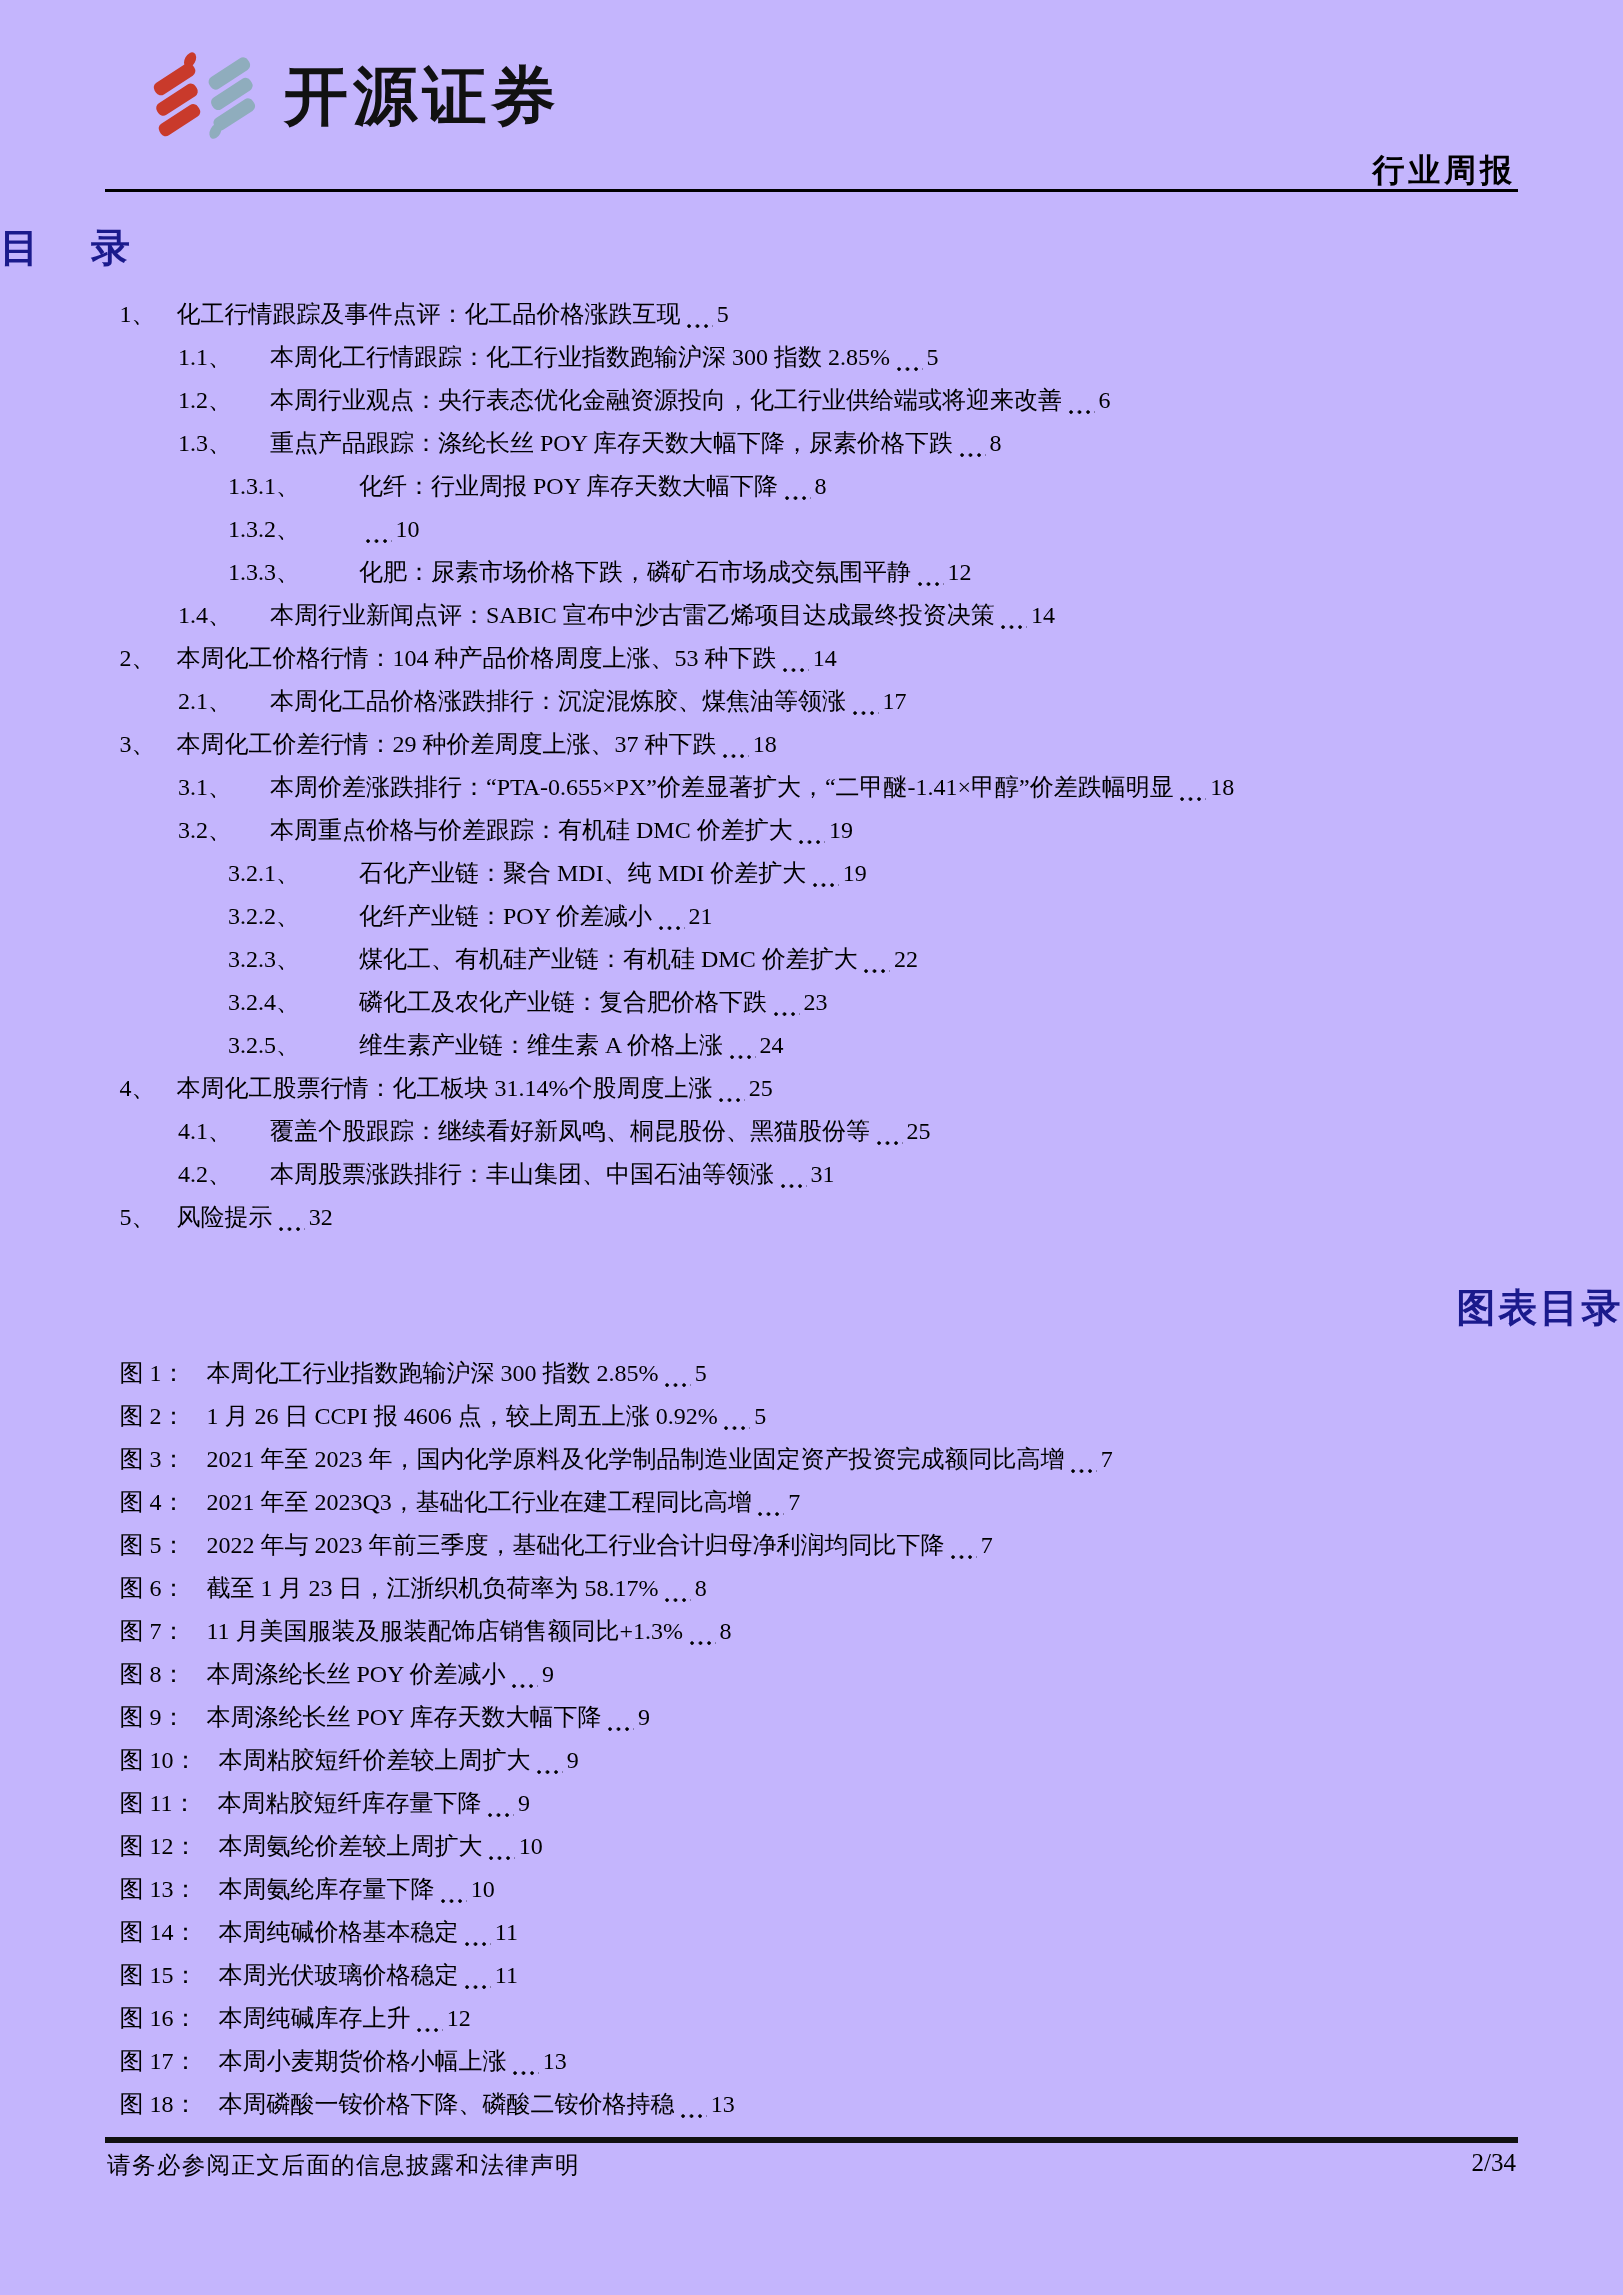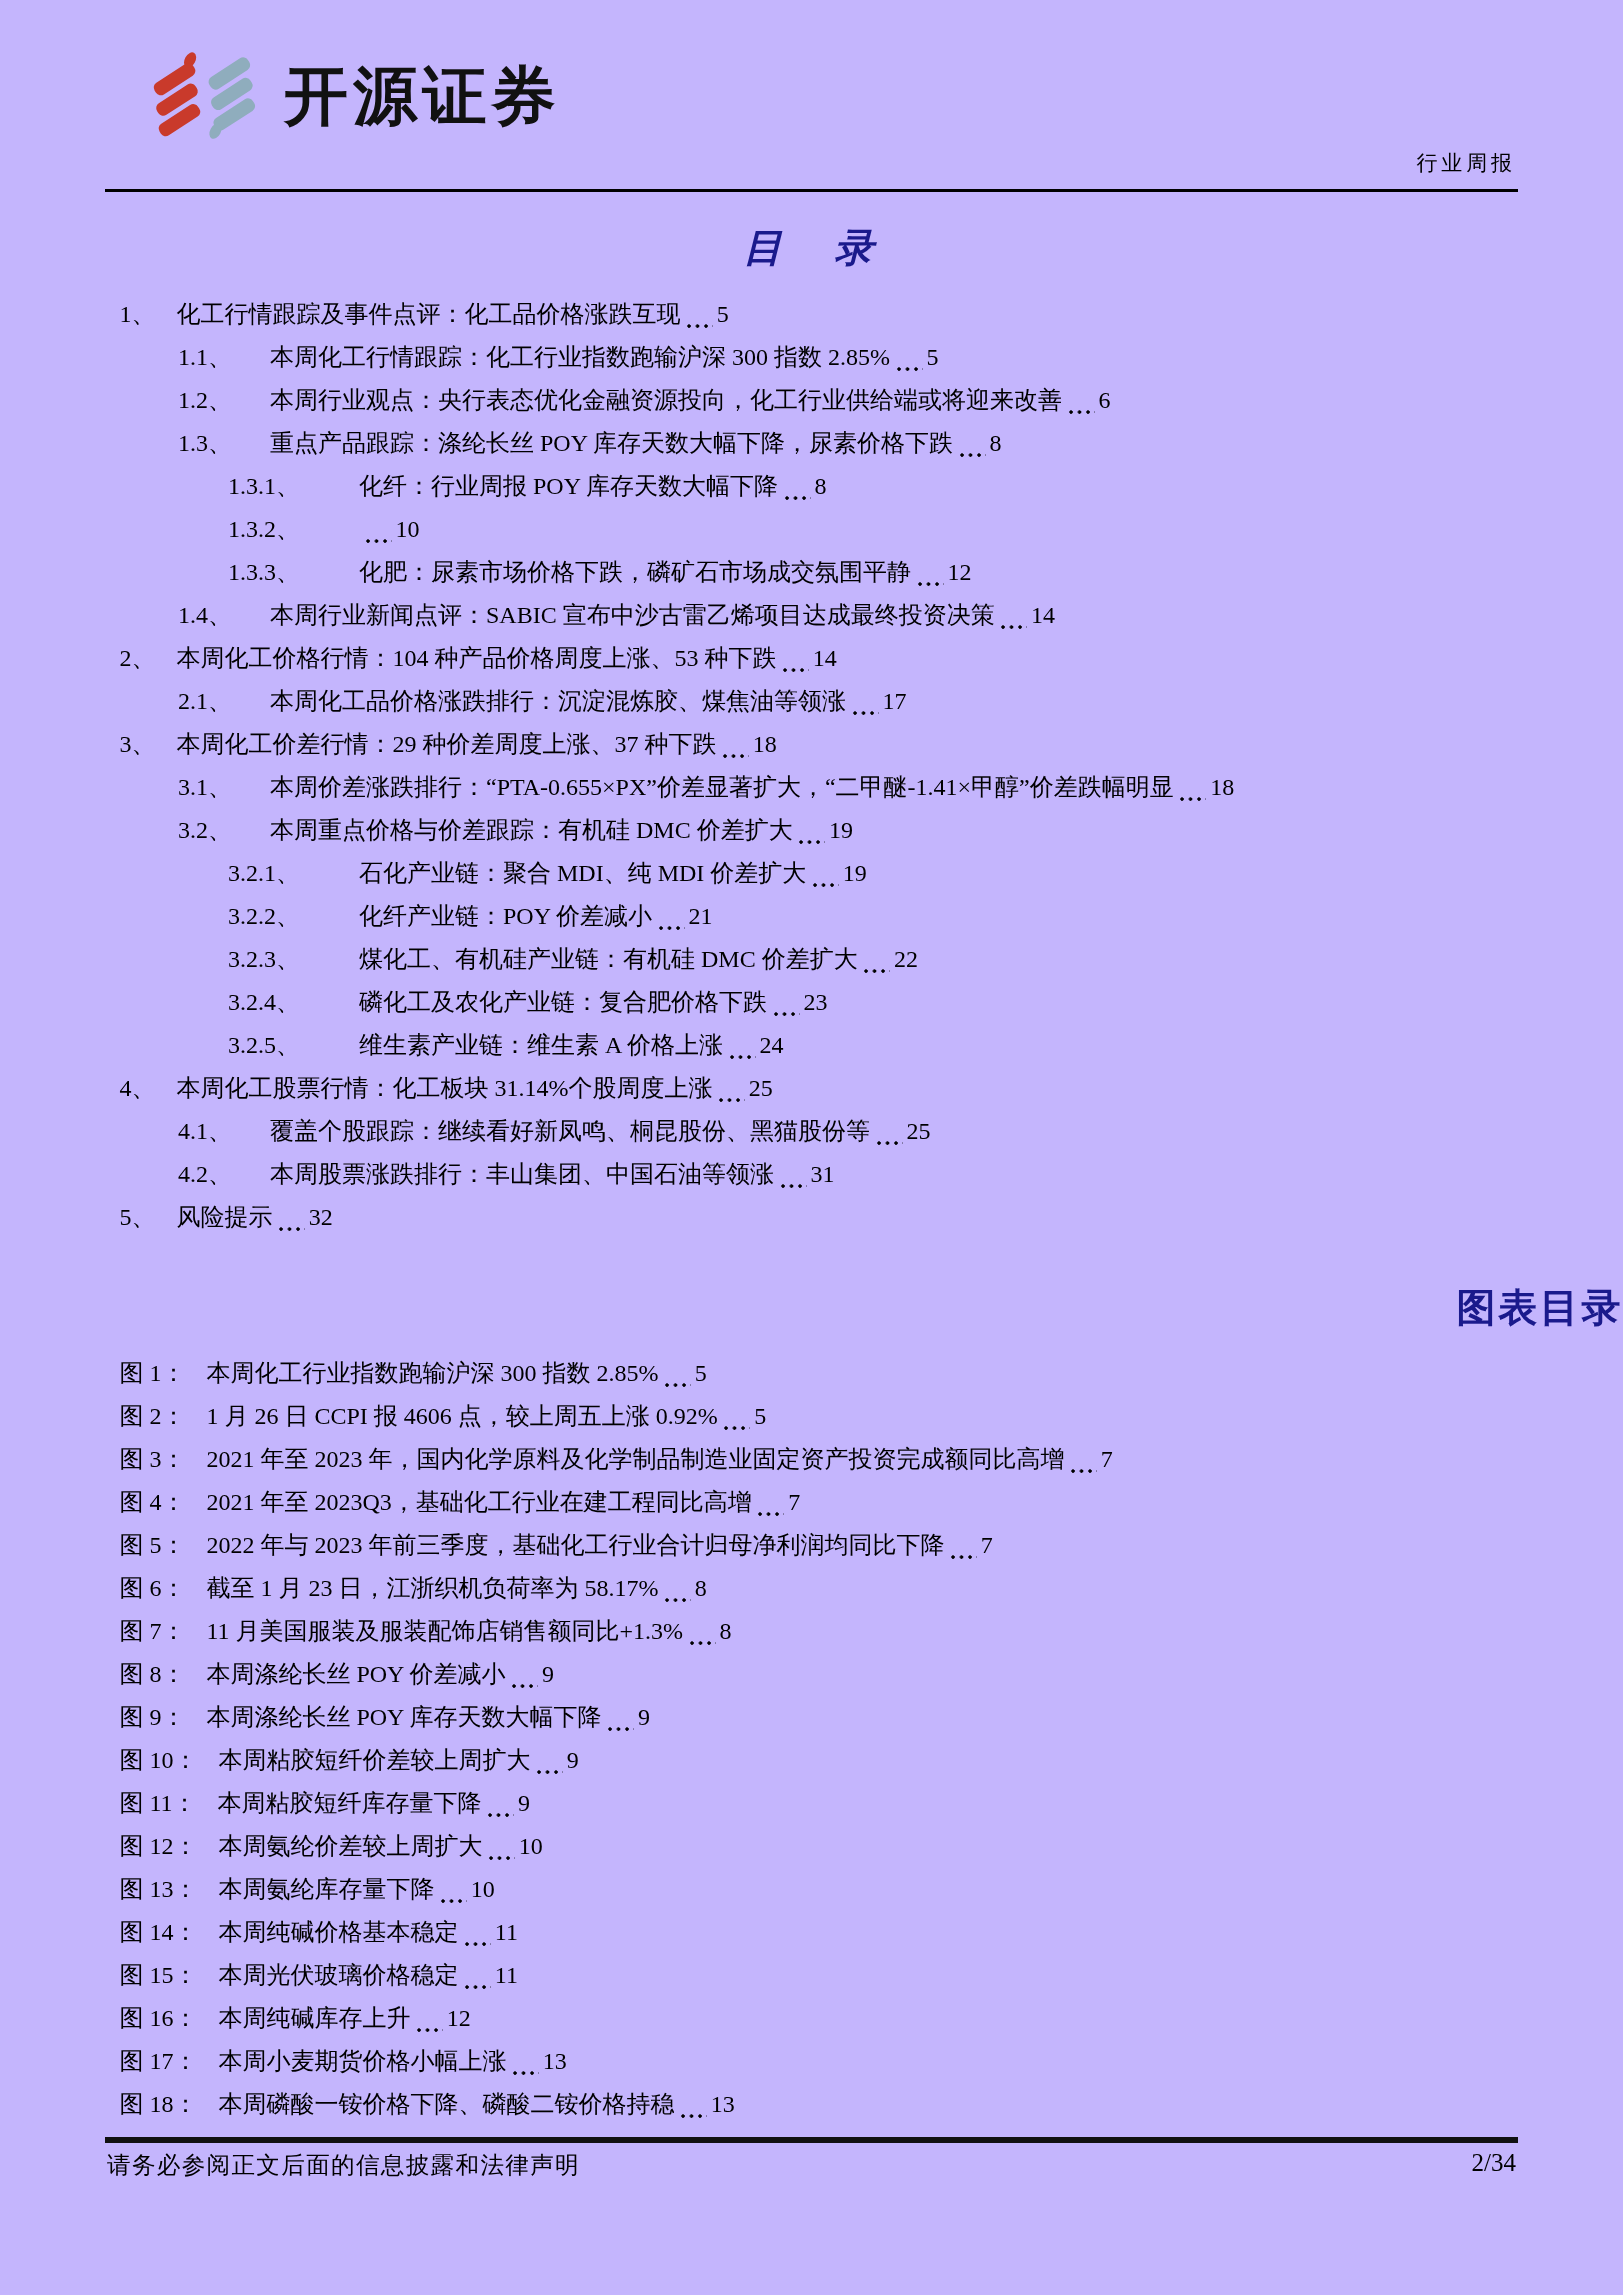--- a/index.html
+++ b/index.html
@@ -22,31 +22,31 @@
   
   .brand{position:absolute;left:149px;top:51px;display:flex;align-items:center;gap:25px;}
   .brand-icon{width:110px;height:90px;flex:0 0 auto;}
   .brand-text{
     font-family:"Liberation Sans", sans-serif;
     font-weight:900;font-size:64px;letter-spacing:5.2px;
     color:#111;line-height:1;white-space:nowrap;
   }
   .report-type{
     position:absolute;right:107px;top:149px;
-    font-size:21px;font-weight:normal;letter-spacing:3.9px;margin-left:18px;
+    font-size:32px;font-weight:bold;letter-spacing:3.9px;margin-left:18px;
   }
   .header-rule{
     position:absolute;left:105px;right:105px;top:189px;
     height:2.6px;background:#000;
   }
   
   .toc-title{
     position:absolute;left:0;right:0;top:221px;
-    text-align:center;color:var(--navy);
-    font-size:39px;font-weight:bold;letter-spacing:6.5px;font-style:italic;
+    text-align:left;color:var(--navy);
+    font-size:39px;font-weight:bold;letter-spacing:6.5px;
   }
   .fig-title{
     position:absolute;left:0;right:0;top:1281px;
     text-align:right;color:var(--navy);
     font-size:39px;font-weight:bold;letter-spacing:2.6px;
   }
   
   .toc-list{position:absolute;left:105px;right:105px;top:293px;}
   .fig-list{position:absolute;left:105px;right:116px;top:1352px;}
   .row{

